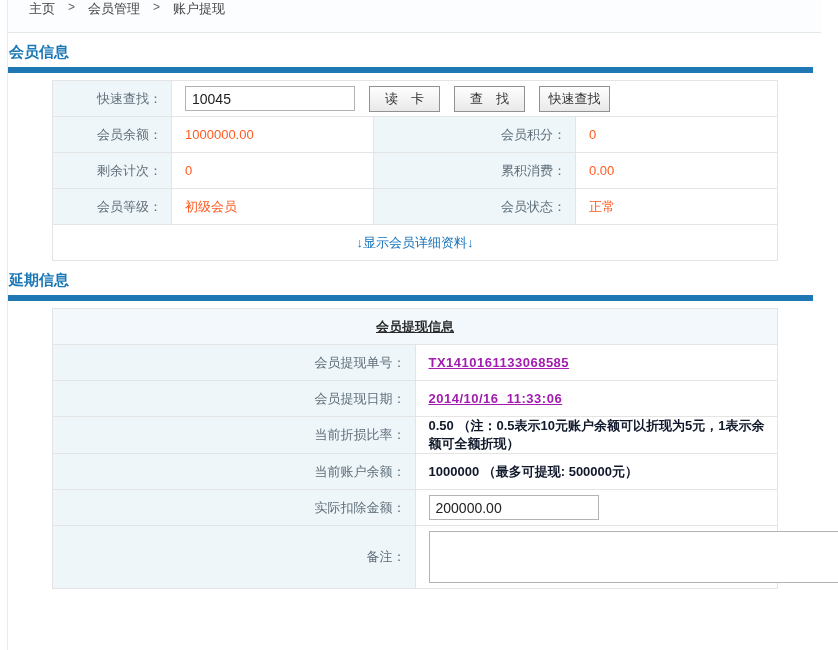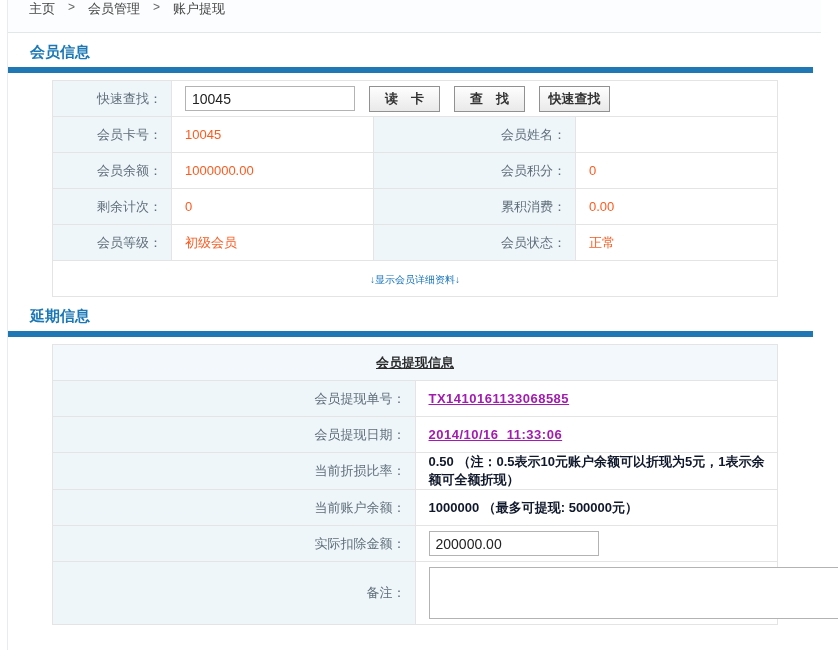--- a/index.html
+++ b/index.html
@@ -9,42 +9,42 @@
 
   
   .breadcrumb { height: 33px; background: #fbfdfe; border-bottom: 1px solid #e2e7e9;
     display: flex; align-items: flex-start; padding-left: 21px; width: 813px; }
   .breadcrumb .crumb { color: #454545; font-size: 13px; cursor: pointer; }
   .breadcrumb .sep { color: #666; margin: 0 13px; font-size: 12px; }
 
   .content { width: 805px; padding-left: 0; }
 
   
-  .sec-title { font-size: 15px; font-weight: bold; color: #1b78b6; margin: 10px 0 5px 22px; }
+  .sec-title { font-size: 15px; font-weight: bold; color: #1b78b6; margin: 10px 0 5px 1px; }
   .sec-bar { height: 6px; background: #1f78b4; width: 805px; margin-bottom: 7px; }
 
   table.grid { border-collapse: collapse; width: 726px; table-layout: fixed; background: #fff; margin-left: 44px; }
   table.grid td { border: 1px solid #e4e4e4; height: 36px; font-size: 13px; vertical-align: middle; }
   td.lbl { background: #eef6fa; color: #5f6e79; text-align: right; padding-right: 9px; }
   td.val { padding-left: 13px; background: #fff; }
   .orange { color: #ff5a1e; }
   .redval { color: #0f172a; font-weight: bold; }
   .boldval { color: #a21caf; font-weight: bold; white-space: pre-wrap; letter-spacing: .5px; text-decoration: underline; }
 
   
   .qs-wrap { display: flex; align-items: center; }
   input.textbox { width: 170px; height: 25px; border: 1px solid #b3b3b3; padding: 0 6px;
     font-size: 14px; font-family: "Liberation Sans", sans-serif; color: #222; background: #fff; }
   button.gbtn { height: 26px; min-width: 71px; margin-left: 14px; border: 1px solid #919191;
     background: linear-gradient(#fefefe, #e9e9e9); color: #333; font-size: 13px;
-    font-family: "Liberation Sans", sans-serif; cursor: pointer; padding: 0 8px; font-weight: bold; }
+    font-family: "Liberation Sans", sans-serif; cursor: pointer; padding: 0 8px; }
   button.gbtn:first-of-type { margin-left: 14px; }
 
   .link-row td { height: 21px; text-align: center; }
-  .detail-link { color: #1673bb; font-size: 10px; text-decoration: none; cursor: pointer; }
+  .detail-link { color: #1673bb; font-size: 13px; text-decoration: none; cursor: pointer; }
 
   .tbl-head td { background: #f2f8fc; height: 28px; text-align: center;
     font-weight: bold; color: #2b2b2b; font-size: 14px; text-decoration: underline; }
 
   
   .ta-wrap { position: relative; width: 613px; height: 52px; border: 1px solid #b3b3b3;
     background: #fff; margin: 5px 0; }
   .ta-wrap textarea { width: 596px; height: 50px; border: none; resize: none; outline: none;
     font-family: "Liberation Sans", sans-serif; font-size: 13px; padding: 3px 5px; }
 
@@ -73,26 +73,20 @@
           <tr>
         <td class="lbl col-l1">快速查找：</td>
         <td class="val" colspan="3">
           <div class="qs-wrap">
             <input class="textbox" type="text" value="10045" style="">
             <button class="gbtn">读　卡</button>
             <button class="gbtn">查　找</button>
             <button class="gbtn">快速查找</button>
           </div>
         </td>
-      </tr>
-      <tr>
-        <td class="lbl col-l1">会员卡号：</td>
-        <td class="val orange col-v1">10045</td>
-        <td class="lbl col-l2">会员姓名：</td>
-        <td class="val orange"></td>
       </tr>
       <tr>
         <td class="lbl col-l1">会员余额：</td>
         <td class="val orange col-v1">1000000.00</td>
         <td class="lbl col-l2">会员积分：</td>
         <td class="val orange">0</td>
       </tr>
       <tr>
         <td class="lbl col-l1">剩余计次：</td>
         <td class="val orange col-v1">0</td>

